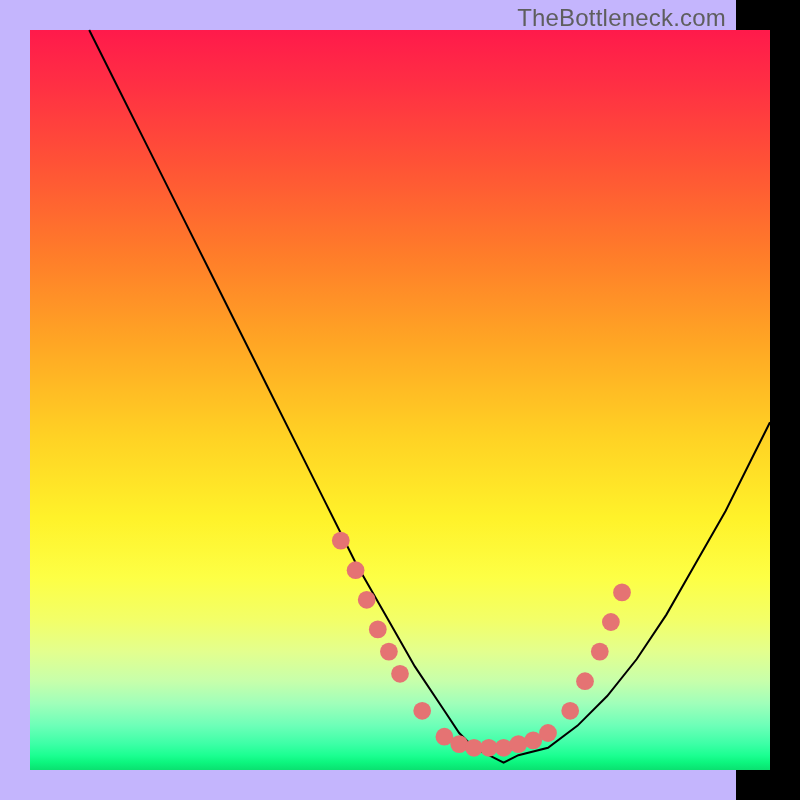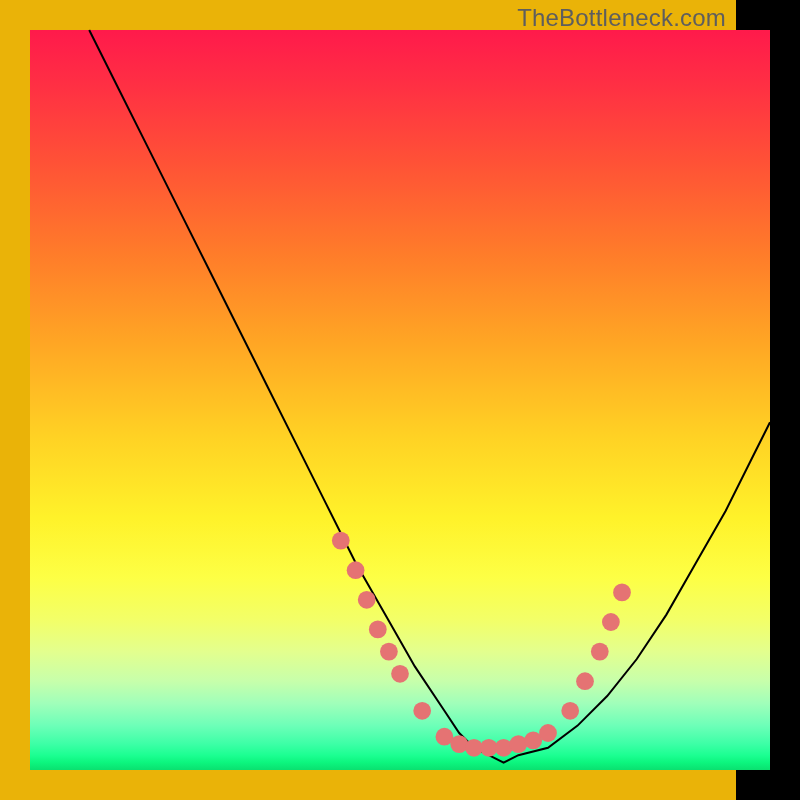--- a/index.html
+++ b/index.html
@@ -1,19 +1,19 @@
 <!DOCTYPE html>
 <html><head>
 <meta charset="utf-8">
 <style>
   * { margin: 0; padding: 0; box-sizing: border-box; }
   html, body { width: 800px; height: 800px; overflow: hidden; background: #000; }
   .frame {
     width: 736px; height: 800px;
-    background: #eab308;
+    background: #c4b5fd;
     position: relative;
   }
   .watermark {
     position: absolute;
     top: 4px;
     right: 10px;
     font-family: Arial, Helvetica, sans-serif;
     font-size: 24px;
     font-weight: 500;
     color: #5e5e5e;

